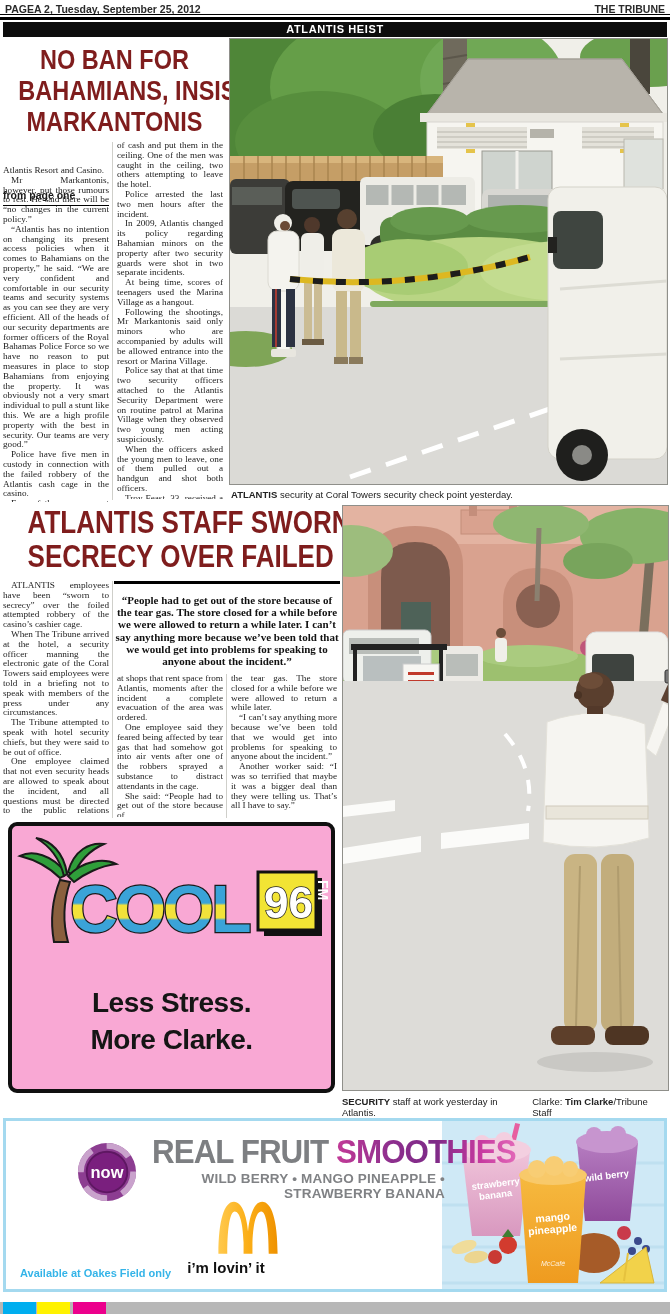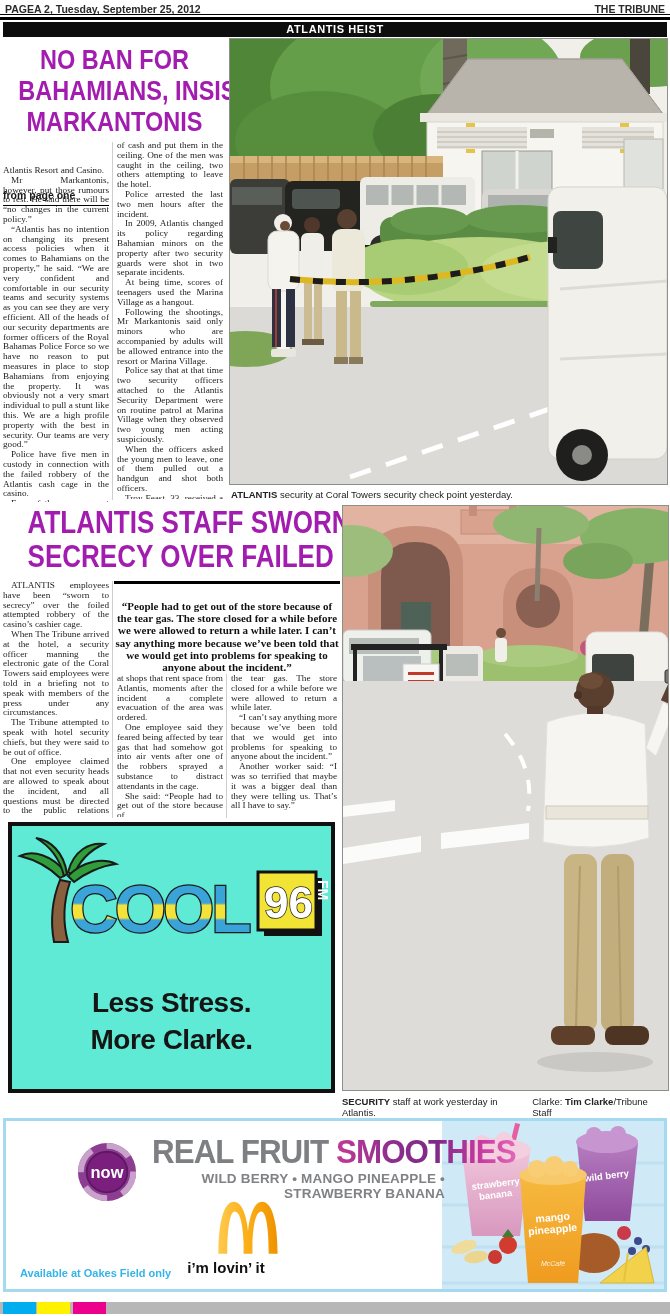--- a/index.html
+++ b/index.html
@@ -8,21 +8,21 @@
   .abs{position:absolute;}
 
   
   .mast{top:3px;font-size:10.5px;font-weight:bold;color:#2a2a2a;}
   #rule-thin{left:0;right:0;top:14px;border-top:1px solid #000;}
   #rule-thick{left:0;right:0;top:17px;border-top:3px solid #000;}
   #banner{left:3px;right:3px;top:22px;height:15px;background:#0d0d0d;color:#fff;
           text-align:center;font-weight:bold;font-size:11px;line-height:15px;letter-spacing:.6px;}
 
   
-  .headline{text-align:center;font-weight:800;color:#a21caf;}
+  .headline{text-align:center;font-weight:800;color:#7f1d1d;}
   .headline p{margin:0;transform:scaleX(.84);transform-origin:50% 50%;white-space:nowrap;}
   #a1-headline{left:0;top:44px;width:229px;font-size:28px;line-height:31px;}
   #a2-headline{left:0;top:506px;width:344px;font-size:31px;line-height:34px;}
 
   #a1-kicker{left:3px;top:141px;width:106px;font-size:10.5px;font-weight:bold;
              border-bottom:1.5px solid #000;padding-bottom:4px;margin-top:48px;}
 
   
   .news-col{position:absolute;font-family:"Liberation Serif",serif;font-size:9.2px;
             line-height:9.8px;text-align:justify;color:#1c1c1c;overflow:hidden;hyphens:auto;}
@@ -30,35 +30,35 @@
   .flush-first p:first-child{text-indent:0;}
   #a1c1{left:3px;top:166px;width:106px;height:336px;}
   #a1c2{left:117px;top:141px;width:106px;height:358px;}
   #a2c1{left:3px;top:581px;width:106px;height:236px;}
   #a2c2{left:117px;top:674px;width:106px;height:143px;}
   #a2c3{left:231px;top:674px;width:106px;height:143px;}
   .vrule{position:absolute;width:0;border-left:1px solid #cfcfca;}
 
   
   #pullquote{left:114px;top:581px;width:226px;height:92px;border-top:3.5px solid #000;
-             padding-top:16px;font-family:"Liberation Serif",serif;font-weight:bold;
+             padding-top:10px;font-family:"Liberation Serif",serif;font-weight:bold;
              font-size:11px;line-height:12.2px;text-align:center;color:#111;overflow:hidden;}
 
   
   .photo{position:absolute;border:1px solid #8f8f8a;box-sizing:border-box;background:#efeeea;overflow:hidden;}
   #photo1{left:229px;top:38px;width:439px;height:447px;}
   #photo2{left:342px;top:505px;width:327px;height:586px;}
   .caption{position:absolute;font-size:9.5px;color:#222;}
   .caption b{font-weight:bold;}
   #caption1{left:231px;top:489px;width:437px;}
   #caption2{left:342px;top:1096px;width:327px;display:flex;justify-content:space-between;}
 
   
-  #cool-ad{left:8px;top:822px;width:327px;height:271px;border:4px solid #101010;border-radius:0;
-           box-sizing:border-box;background:#5eead4;overflow:hidden;}
+  #cool-ad{left:8px;top:822px;width:327px;height:271px;border:4px solid #101010;border-radius:9px;
+           box-sizing:border-box;background:#f9a8d4;overflow:hidden;}
   #cool-tagline{position:absolute;left:0;top:158px;width:100%;text-align:center;
                 font-size:28px;line-height:37px;font-weight:800;color:#151515;letter-spacing:-.5px;}
 
   
   #smoothie-ad{left:3px;top:1118px;width:664px;height:174px;border:3px solid #a4d9ef;
                box-sizing:border-box;background:#fff;overflow:hidden;}
   #smoothie-panel{position:absolute;right:0;top:0;width:222px;height:100%;}
   #now-badge{position:absolute;left:70px;top:20px;width:62px;height:62px;}
   #smoothie-title{position:absolute;left:146px;top:12px;width:300px;font-size:33px;font-weight:900;
                   letter-spacing:-1px;white-space:nowrap;transform:scaleX(.95);transform-origin:0 0;}

